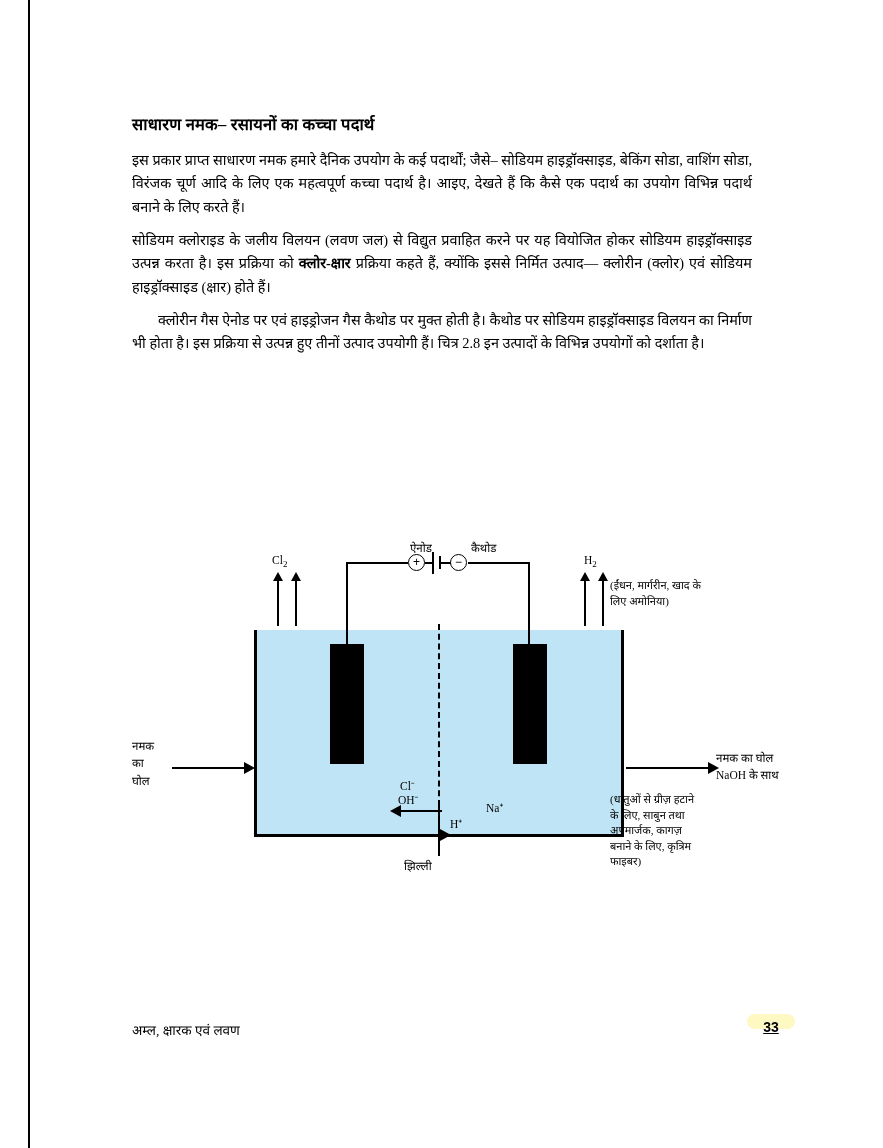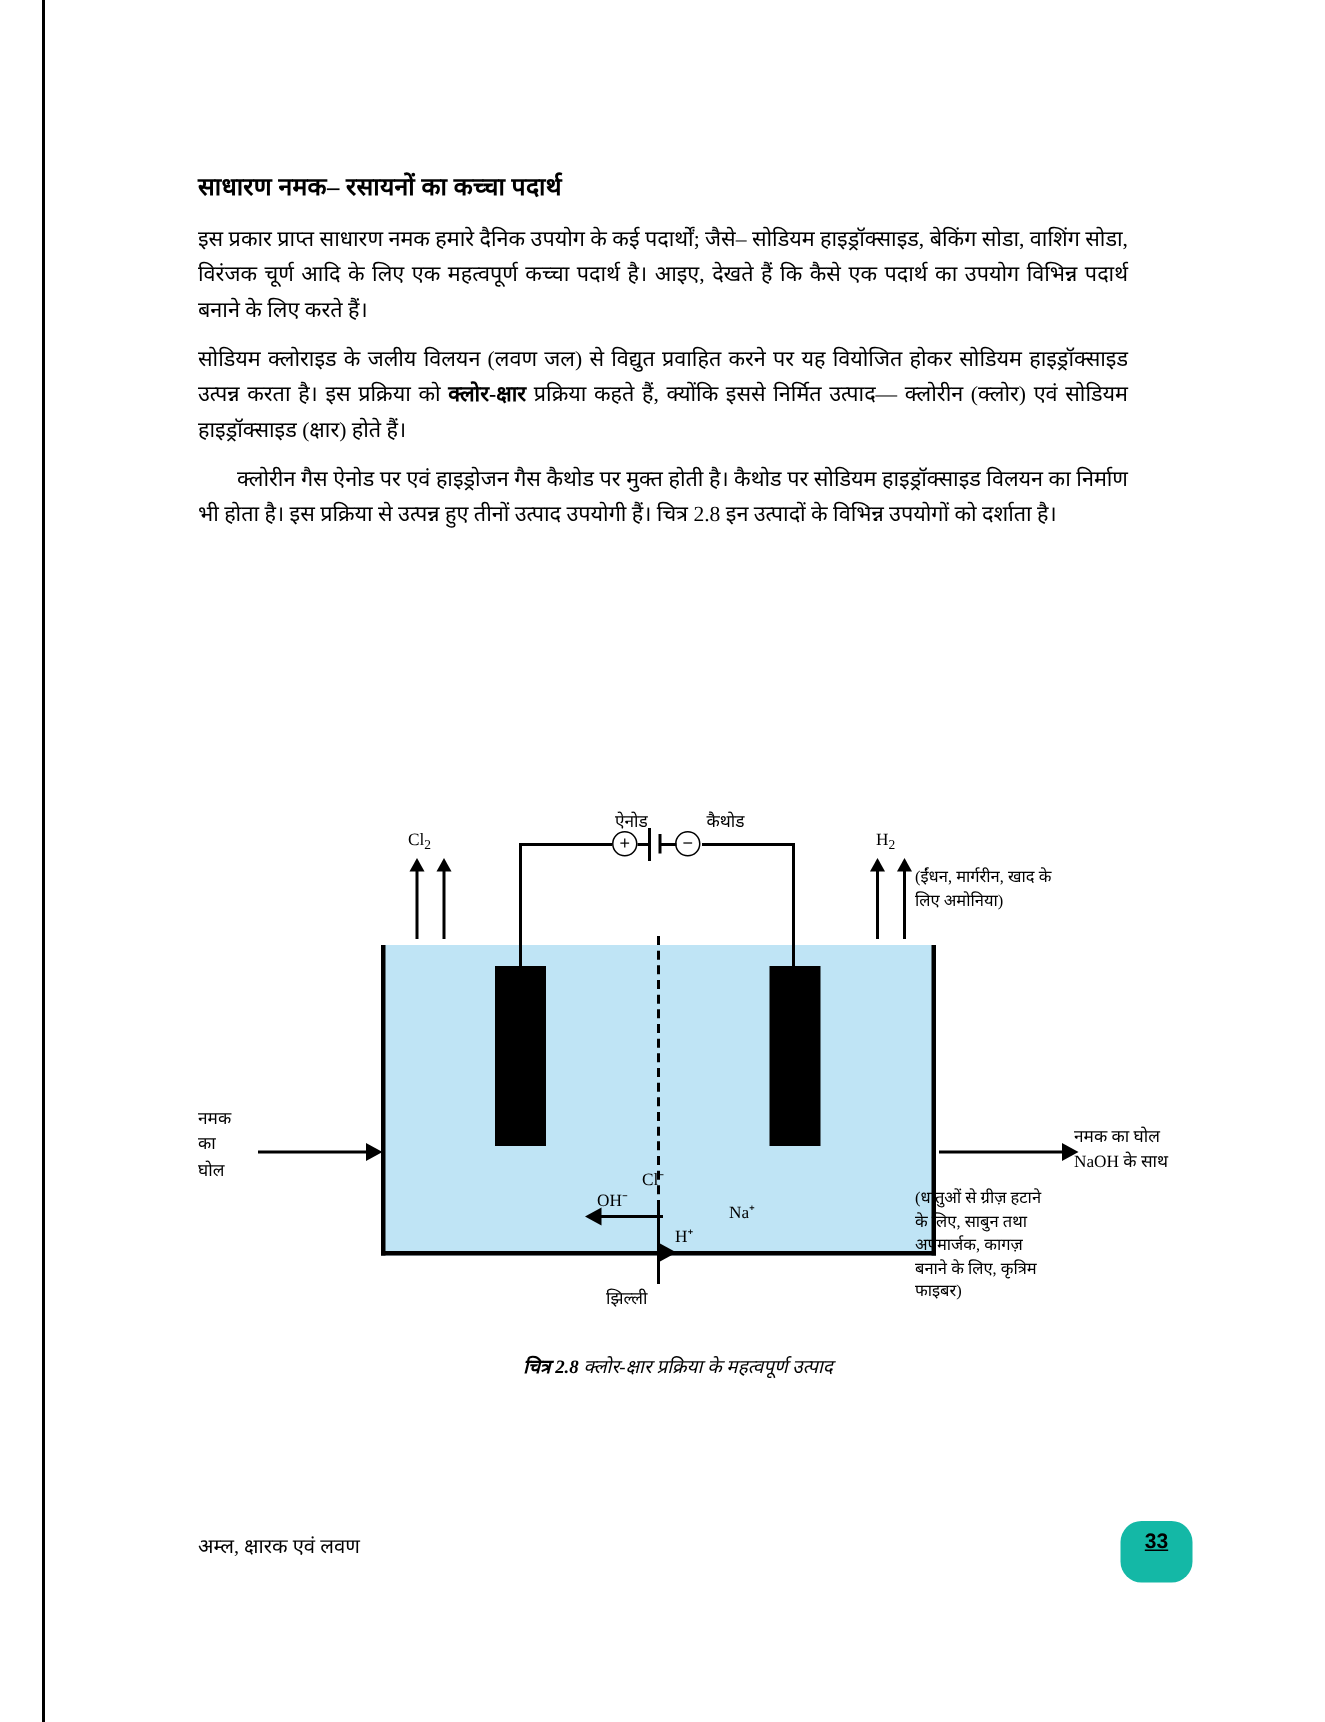--- a/index.html
+++ b/index.html
@@ -182,22 +182,22 @@
     position: absolute;
     left: 132px;
     top: 1021px;
     font-size: 13.5px;
   }
   .page-num {
     position: absolute;
     left: 747px;
     top: 1014px;
     width: 48px;
-    height: 41px;
-    background: #14b8a6;
+    height: 15px;
+    background: #fef9c3;
     border-radius: 14px;
     text-align: center;
     line-height: 27px;
     font-size: 14px;
     font-weight: bold;
     font-family: "Liberation Sans", sans-serif;
     text-decoration: underline;
   }
 </style>
 </head>
@@ -272,29 +272,28 @@
     <div class="label small" style="left:478px; top:272px; width:138px; white-space: pre-line;">(धातुओं से ग्रीज़ हटाने
 के लिए, साबुन तथा
 अपमार्जक, कागज़
 बनाने के लिए, कृत्रिम
 फाइबर)</div>
 
     <div class="membrane"></div>
     <div class="wire" style="left:306px; top:286px; width:2px; height:50px;"></div>
     <div class="label" style="left:272px; top:338px;">झिल्ली</div>
 
-    <div class="ion-label" style="left:268px; top:258px;margin-left:28px;">Cl⁻</div>
+    <div class="ion-label" style="left:268px; top:258px;">Cl⁻</div>
     <div class="ion-label" style="left:266px; top:272px;">OH⁻</div>
     <div class="arrow-line" style="left:268px; top:290px; width:42px;"></div>
     <div class="arrow-head-l" style="left:258px; top:285px;"></div>
 
     <div class="ion-label" style="left:318px; top:280px;margin-left:36px;">Na⁺</div>
     <div class="ion-label" style="left:318px; top:296px;">H⁺</div>
     <div class="arrow-line" style="left:270px; top:314px; width:42px;"></div>
     <div class="arrow-head-r" style="left:308px; top:309px;"></div>
 
-    <div class="caption"><b>चित्र 2.8</b><span> क्लोर-क्षार प्रक्रिया के महत्वपूर्ण उत्पाद</span></div>
   </div>
 
   <div class="footer-text">अम्ल, क्षारक एवं लवण</div>
   <div class="page-num">33</div>
 
 </div>
 
 </body></html>

